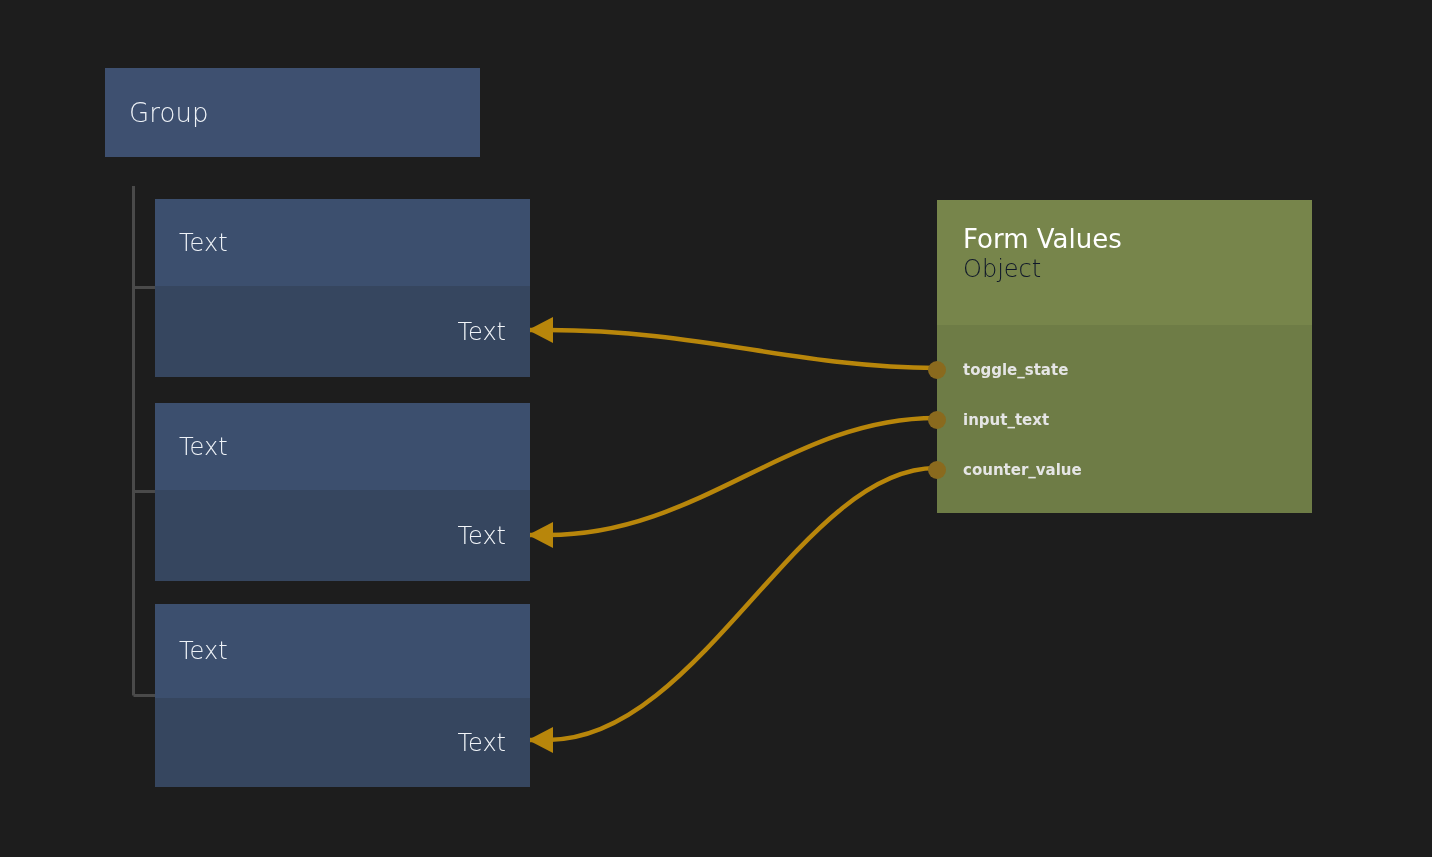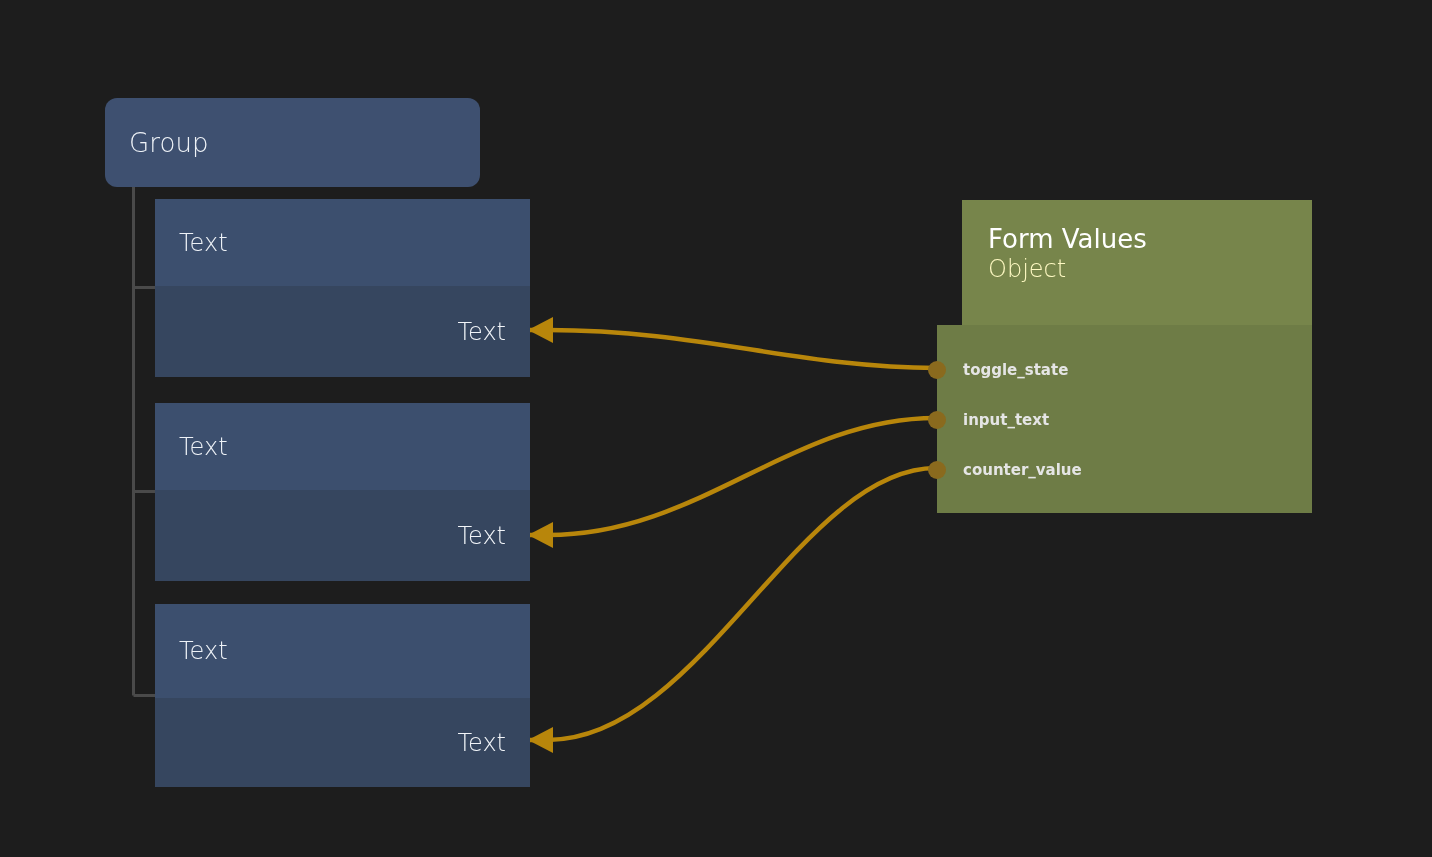--- a/index.html
+++ b/index.html
@@ -94,21 +94,21 @@
   }
   .green-node .obj-title {
     font-size:26px;
     font-weight:400;
     color:#ffffff;
     line-height:1.18;
   }
   .green-node .obj-subtitle {
     font-size:24px;
     font-weight:300;
-    color:#fef9c3;
+    color:#0f172a;
     line-height:1.2;
   }
   .green-node .node-body {
     background:#6e7c46;
     padding-top:20px;
     align-items:stretch;
     justify-content:flex-start;
   }
   .port-row {
     position:relative;
@@ -167,21 +167,21 @@
       <path d="M 528 535 L 553 522 L 553 548 Z" fill="#b8860b"></path>
     </g>
 
     <g>
       <path d="M 936 468 C 800 468, 700 740, 548 740" stroke="#b8860b" stroke-width="4.5" fill="none" stroke-linecap="round"></path>
       <path d="M 548 740 L 528 740" stroke="#b8860b" stroke-width="4.5" fill="none"></path>
       <path d="M 528 740 L 553 727 L 553 753 Z" fill="#b8860b"></path>
     </g>
   </svg>
 
-  <div class="node group-node" style="left:105px; top:98px; width:375px; height:89px;border-radius:12px;">
+  <div class="node group-node" style="left:105px; top:68px; width:375px; height:89px;">
     <div class="node-header" style="height:89px;">
       <span class="group-title">Group</span>
     </div>
   </div>
 
   <div class="node blue-node" style="left:155px; top:199px; width:375px; height:178px;">
     <div class="node-header" style="height:87px;">
       <span class="title-text">Text</span>
     </div>
     <div class="node-body" style="height:91px;">
@@ -202,21 +202,21 @@
     <div class="node-header" style="height:94px;">
       <span class="title-text">Text</span>
     </div>
     <div class="node-body" style="height:89px;">
       <span class="value-text">Text</span>
     </div>
   </div>
 
   <div class="node green-node" style="left:937px; top:200px; width:375px; height:313px;">
 
-    <div class="node-header" style="height:125px;margin-left:25px;">
+    <div class="node-header" style="height:125px;">
       <span class="obj-title">Form Values</span>
       <span class="obj-subtitle">Object</span>
     </div>
 
     <div class="node-body" style="height:188px;">
 
       <div class="port-row">
         <span class="port-dot"></span>
         <span class="port-label">toggle_state</span>
       </div>

